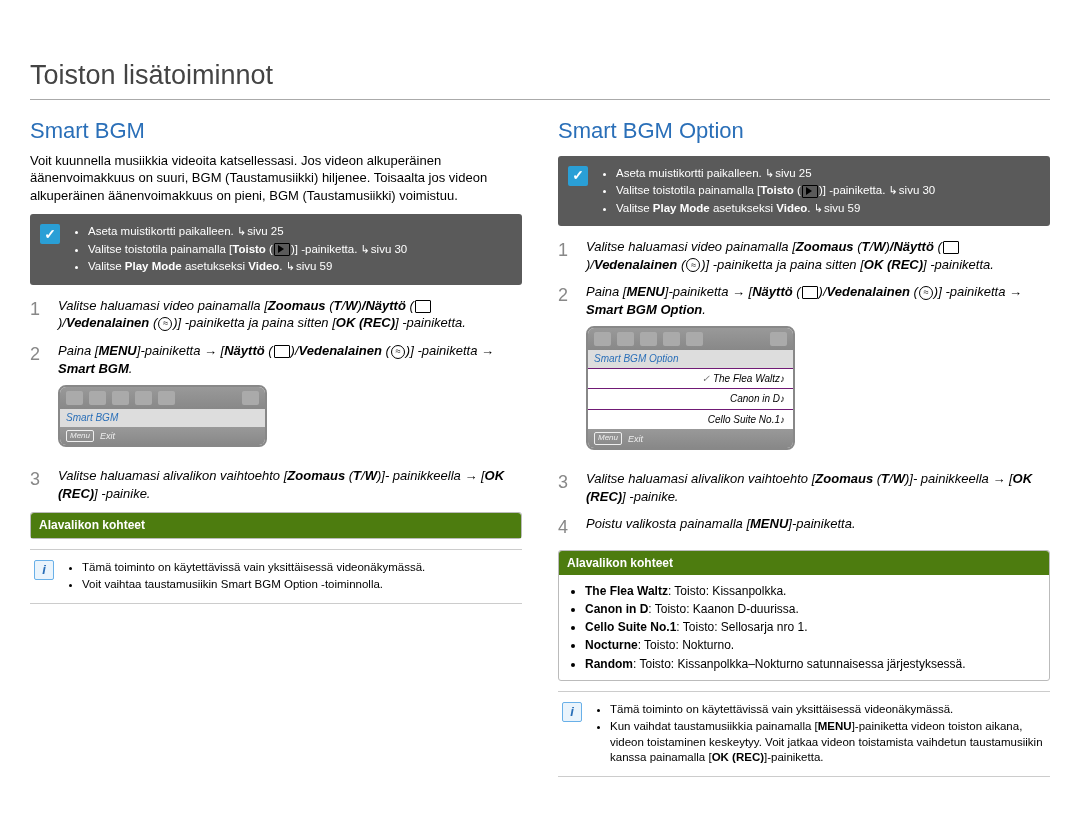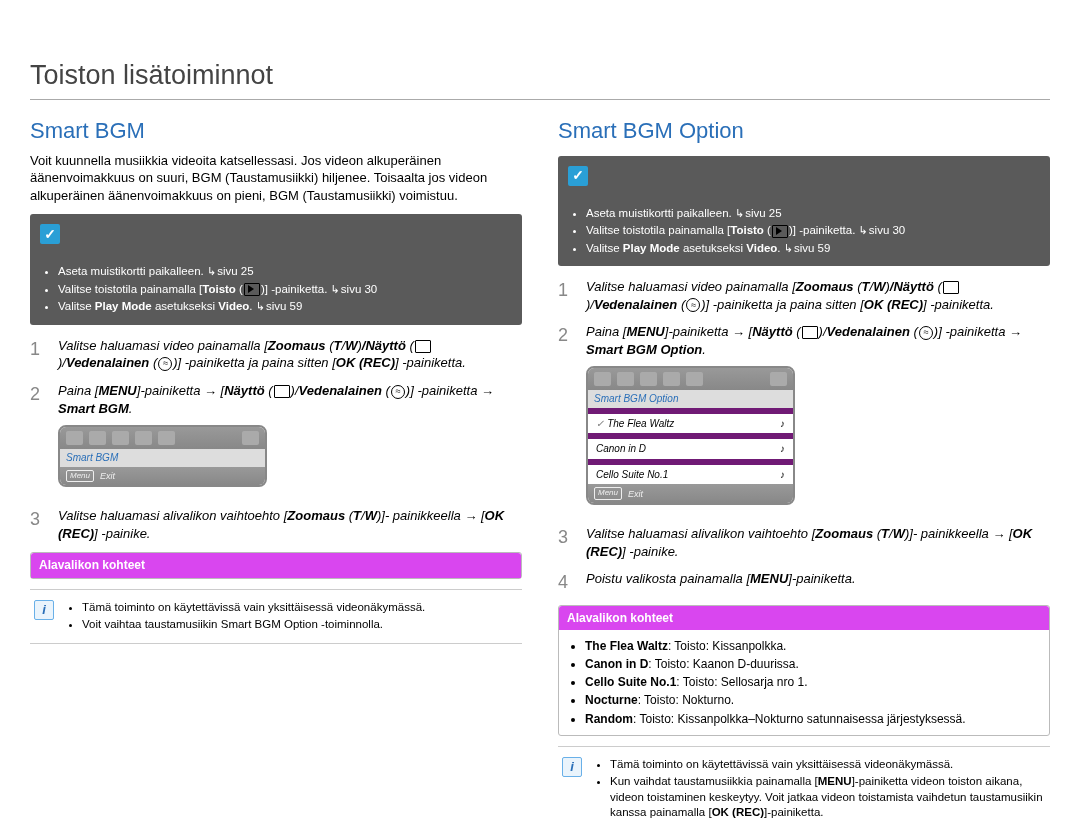--- a/index.html
+++ b/index.html
@@ -38,23 +38,22 @@
   }
   p { margin: 4px 0; }
   .note-box {
     background: #5a5a5a;
     color: #fff;
     border-radius: 3px;
     padding: 8px 10px;
     margin: 10px 0 12px 0;
     font-size: 11.5px;
     display: flex;
-    gap: 18px;
+    gap: 10px;
     align-items: flex-start;
-    flex-direction: column;
   }
   .note-box ul, .sub-items ul, .info-box ul { margin: 0; padding-left: 18px; }
   .note-box li, .sub-items li, .info-box li { margin: 2px 0; }
   .note-icon {
     width: 20px; height: 20px;
     background: #2a9fd6;
     border-radius: 2px;
     flex: 0 0 auto;
     position: relative;
     margin-top: 2px;
@@ -107,23 +106,23 @@
   }
   .screen-header {
     background: #ddd;
     color: #2a6fb8;
     padding: 2px 6px;
     font-size: 10px;
   }
   .screen-rows { }
   .screen-row {
     display: flex;
-    justify-content: space-between;
+    justify-content: flex-end;
     padding: 3px 8px;
-    border-top: 6px solid #701a75;
+    border-top: 1px solid #701a75;
   }
   .screen-row .tick { color: #777; }
   .screen-footer {
     background: linear-gradient(#999,#888);
     color: #eee;
     padding: 3px 6px;
     font-size: 9px;
     display: flex;
     gap: 6px;
     align-items: center;
@@ -135,21 +134,21 @@
     border-radius: 2px;
     font-size: 8px;
   }
 
   .sub-items {
     border: 1px solid #bbb;
     border-radius: 3px;
     margin: 8px 0;
   }
   .sub-items-header {
-    background: #d946ef;
+    background: #4d7c0f;
     color: #fff;
     padding: 4px 8px;
     font-size: 12px;
     font-weight: bold;
     border-radius: 3px 3px 0 0;
   }
   .sub-items-body {
     padding: 6px 8px;
     font-size: 12px;
   }

